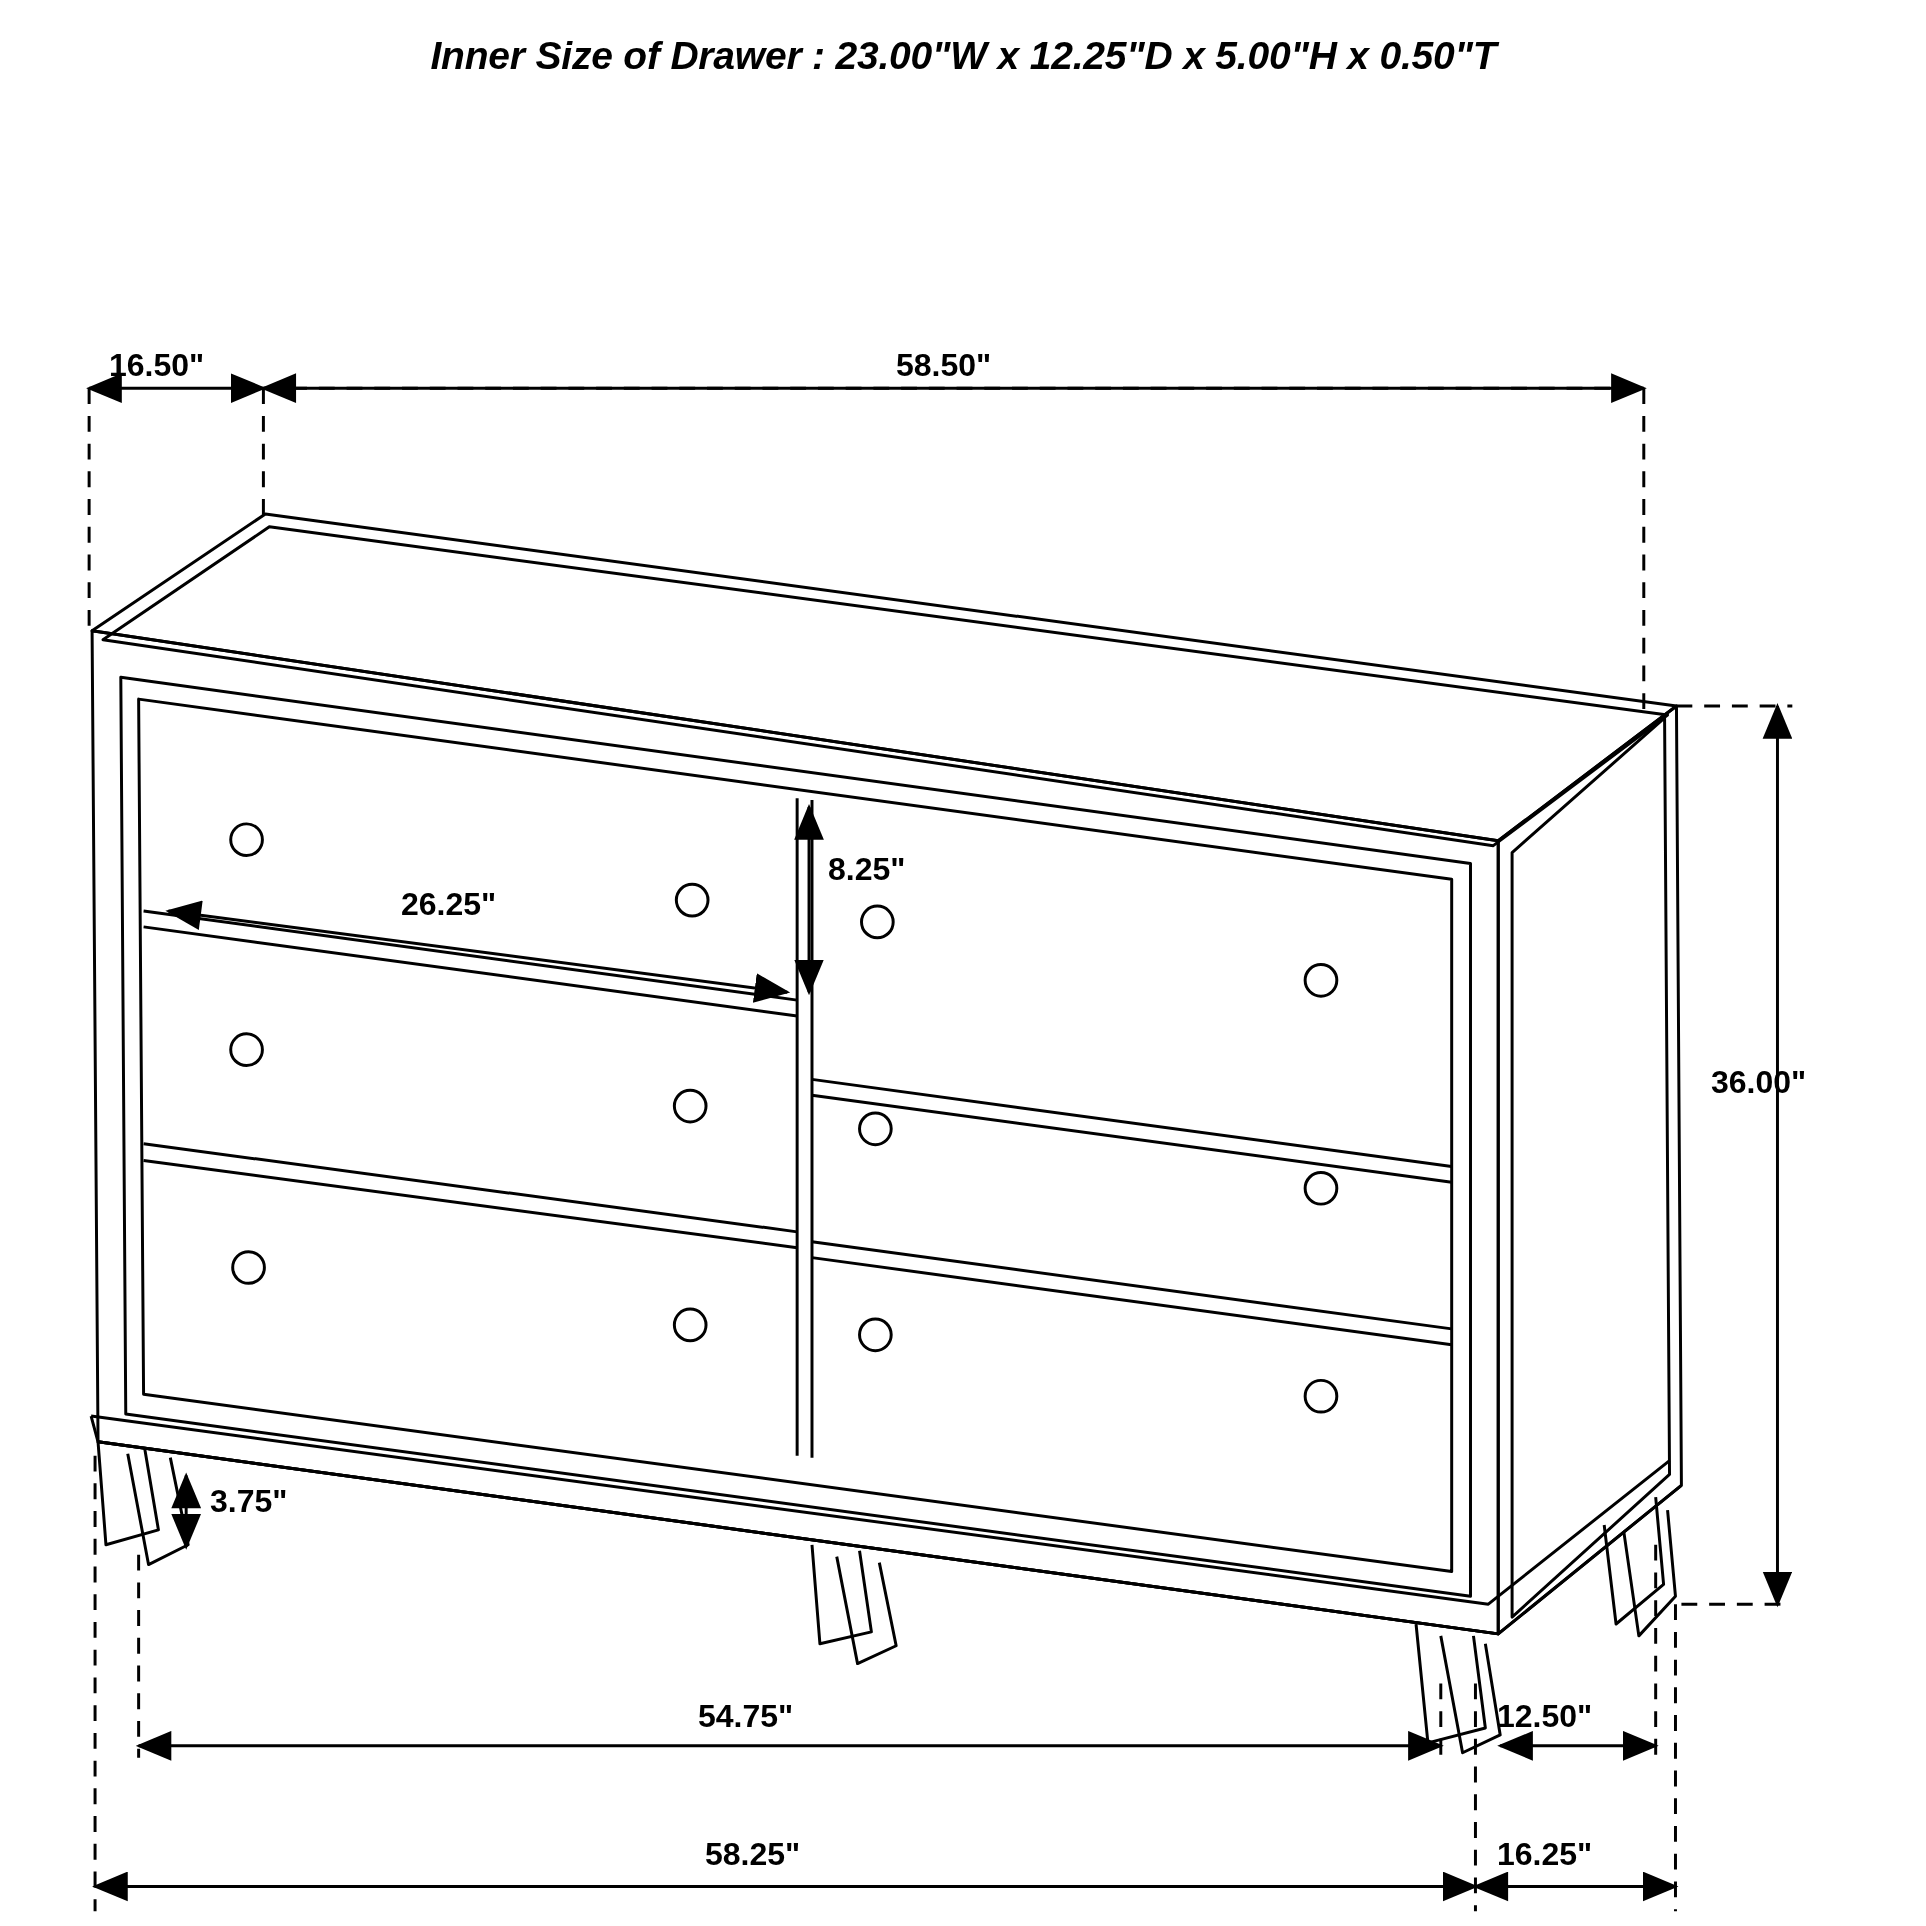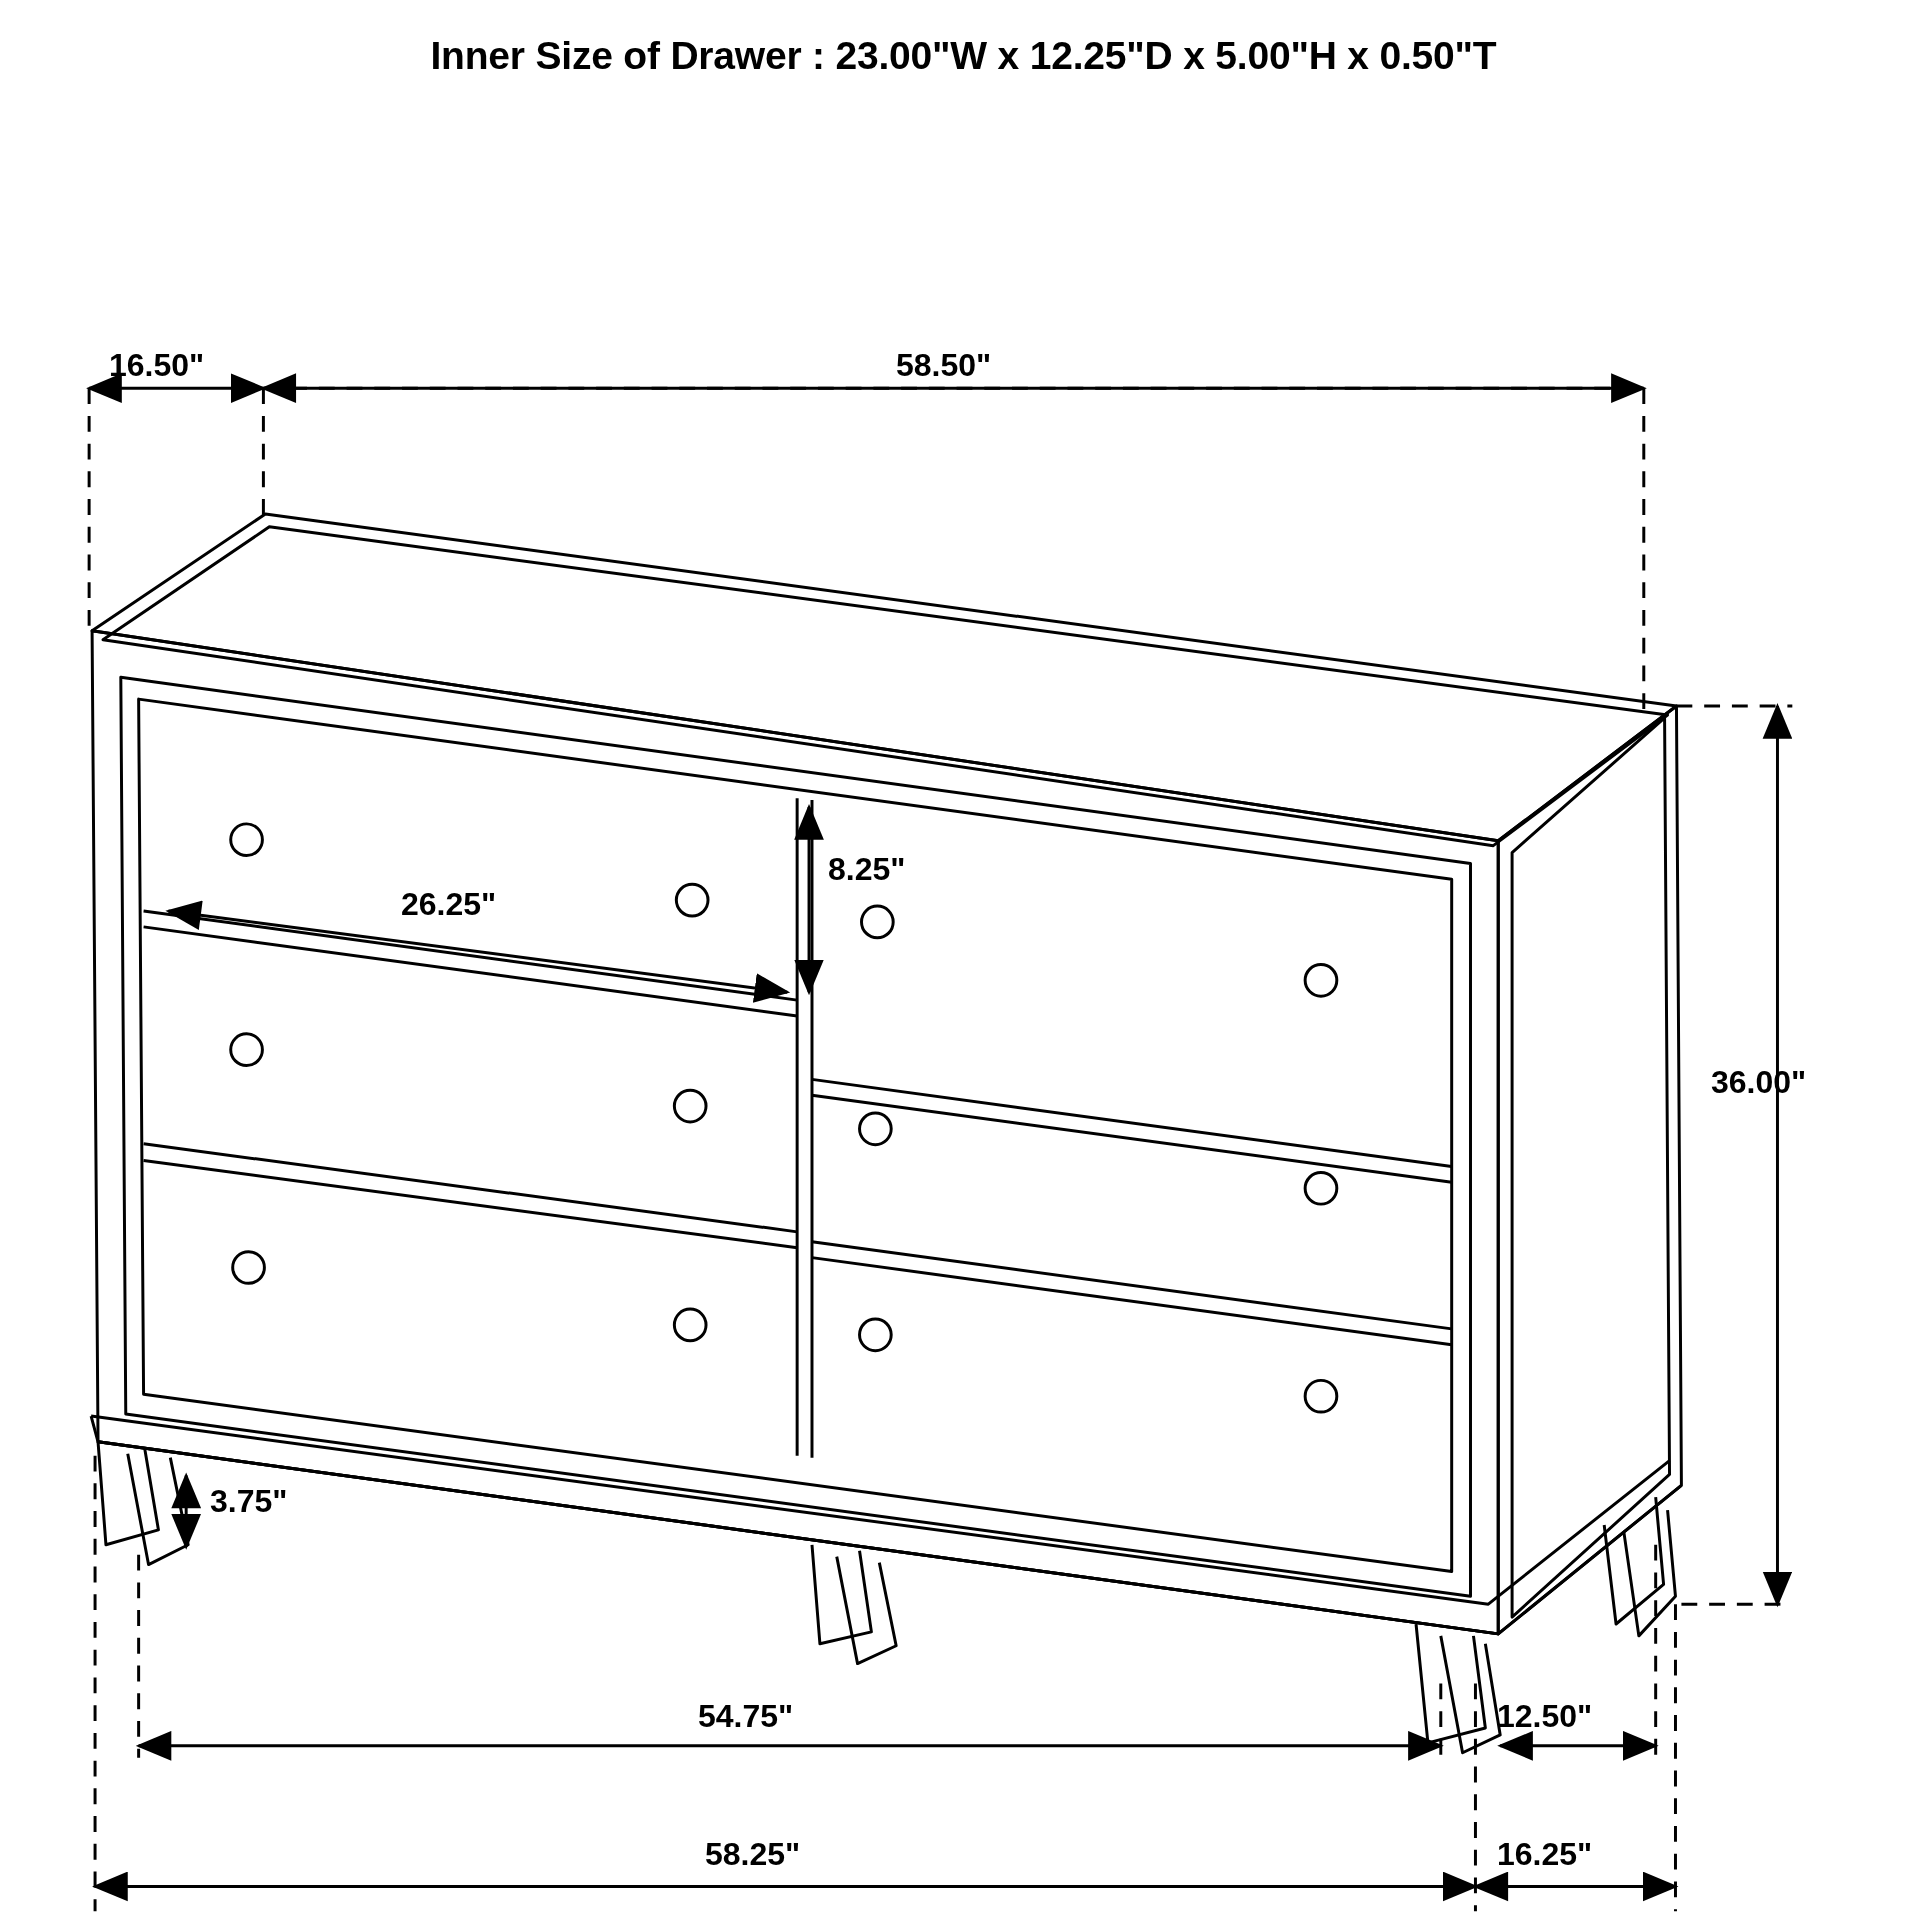--- a/index.html
+++ b/index.html
@@ -22,20 +22,21 @@
   #title {
     position: absolute;
     top: 34px;
     left: 0;
     width: 1927px;
     text-align: center;
     font-size: 39px;
     font-weight: bold;
     letter-spacing: -0.2px;
     white-space: nowrap;
+    font-style: italic;
   }
   svg#drawing {
     position: absolute;
     top: 0;
     left: 0;
     width: 1927px;
     height: 1927px;
   }
   .dimlabel {
     position: absolute;

